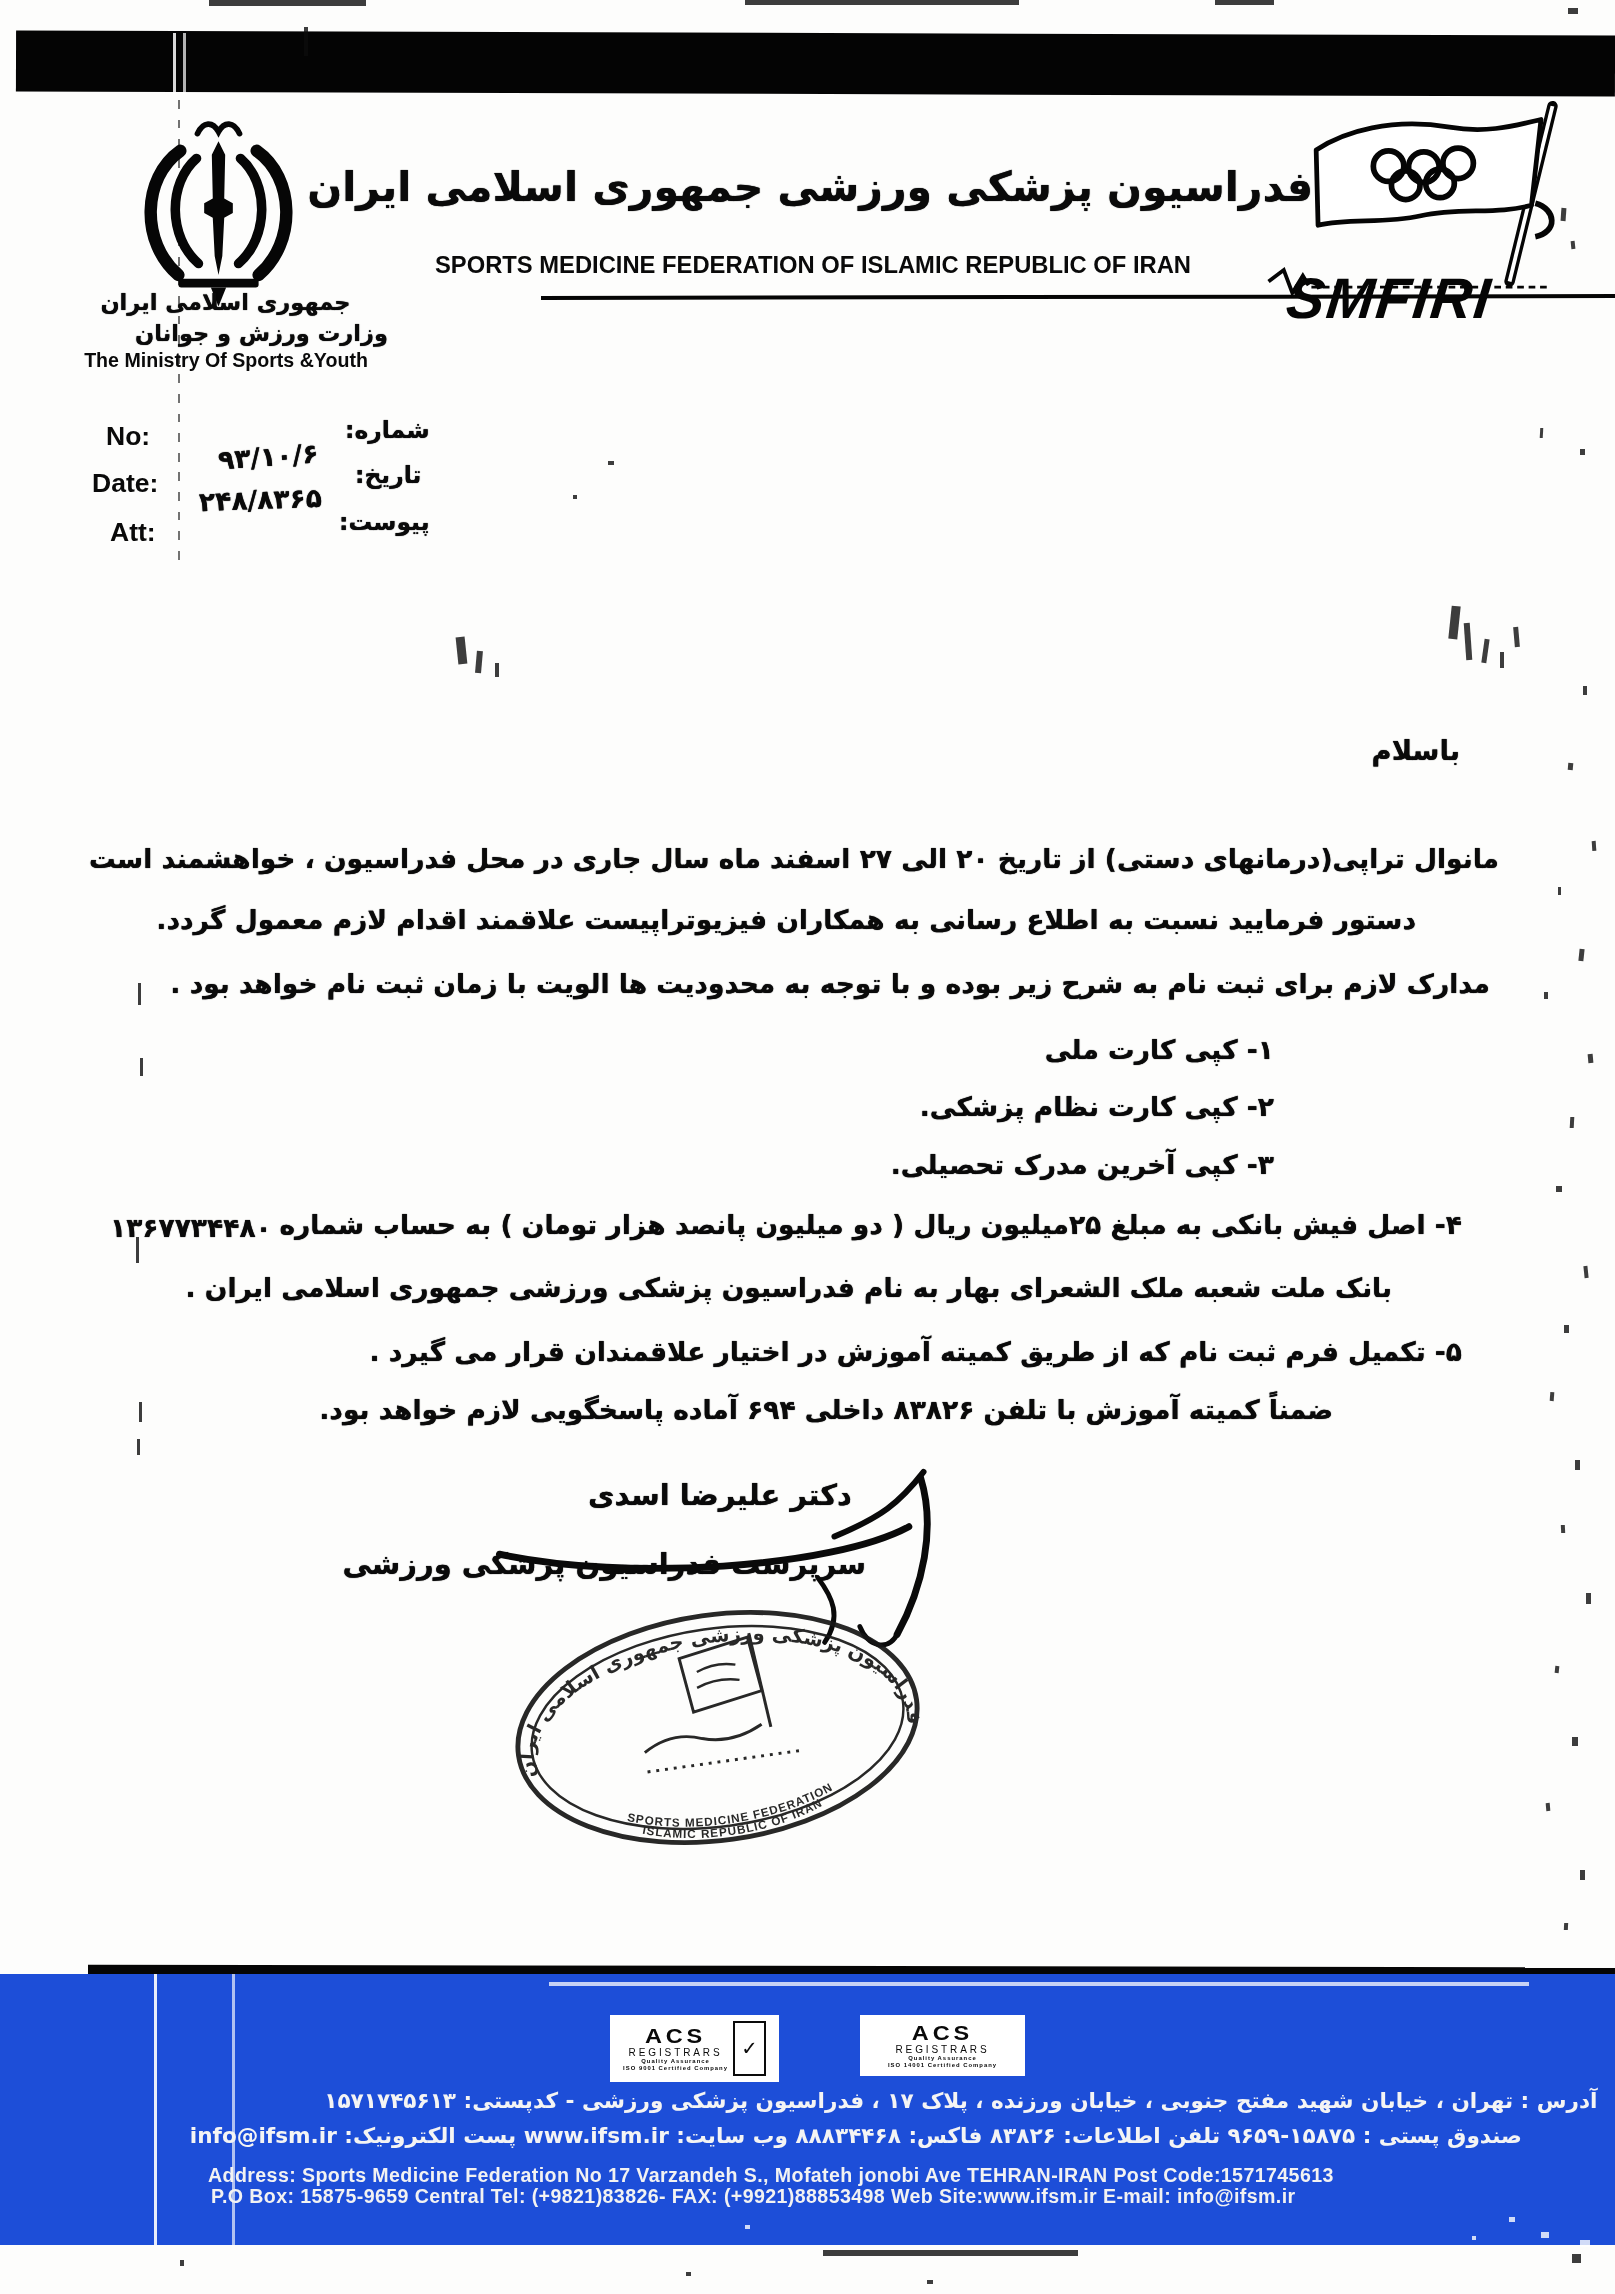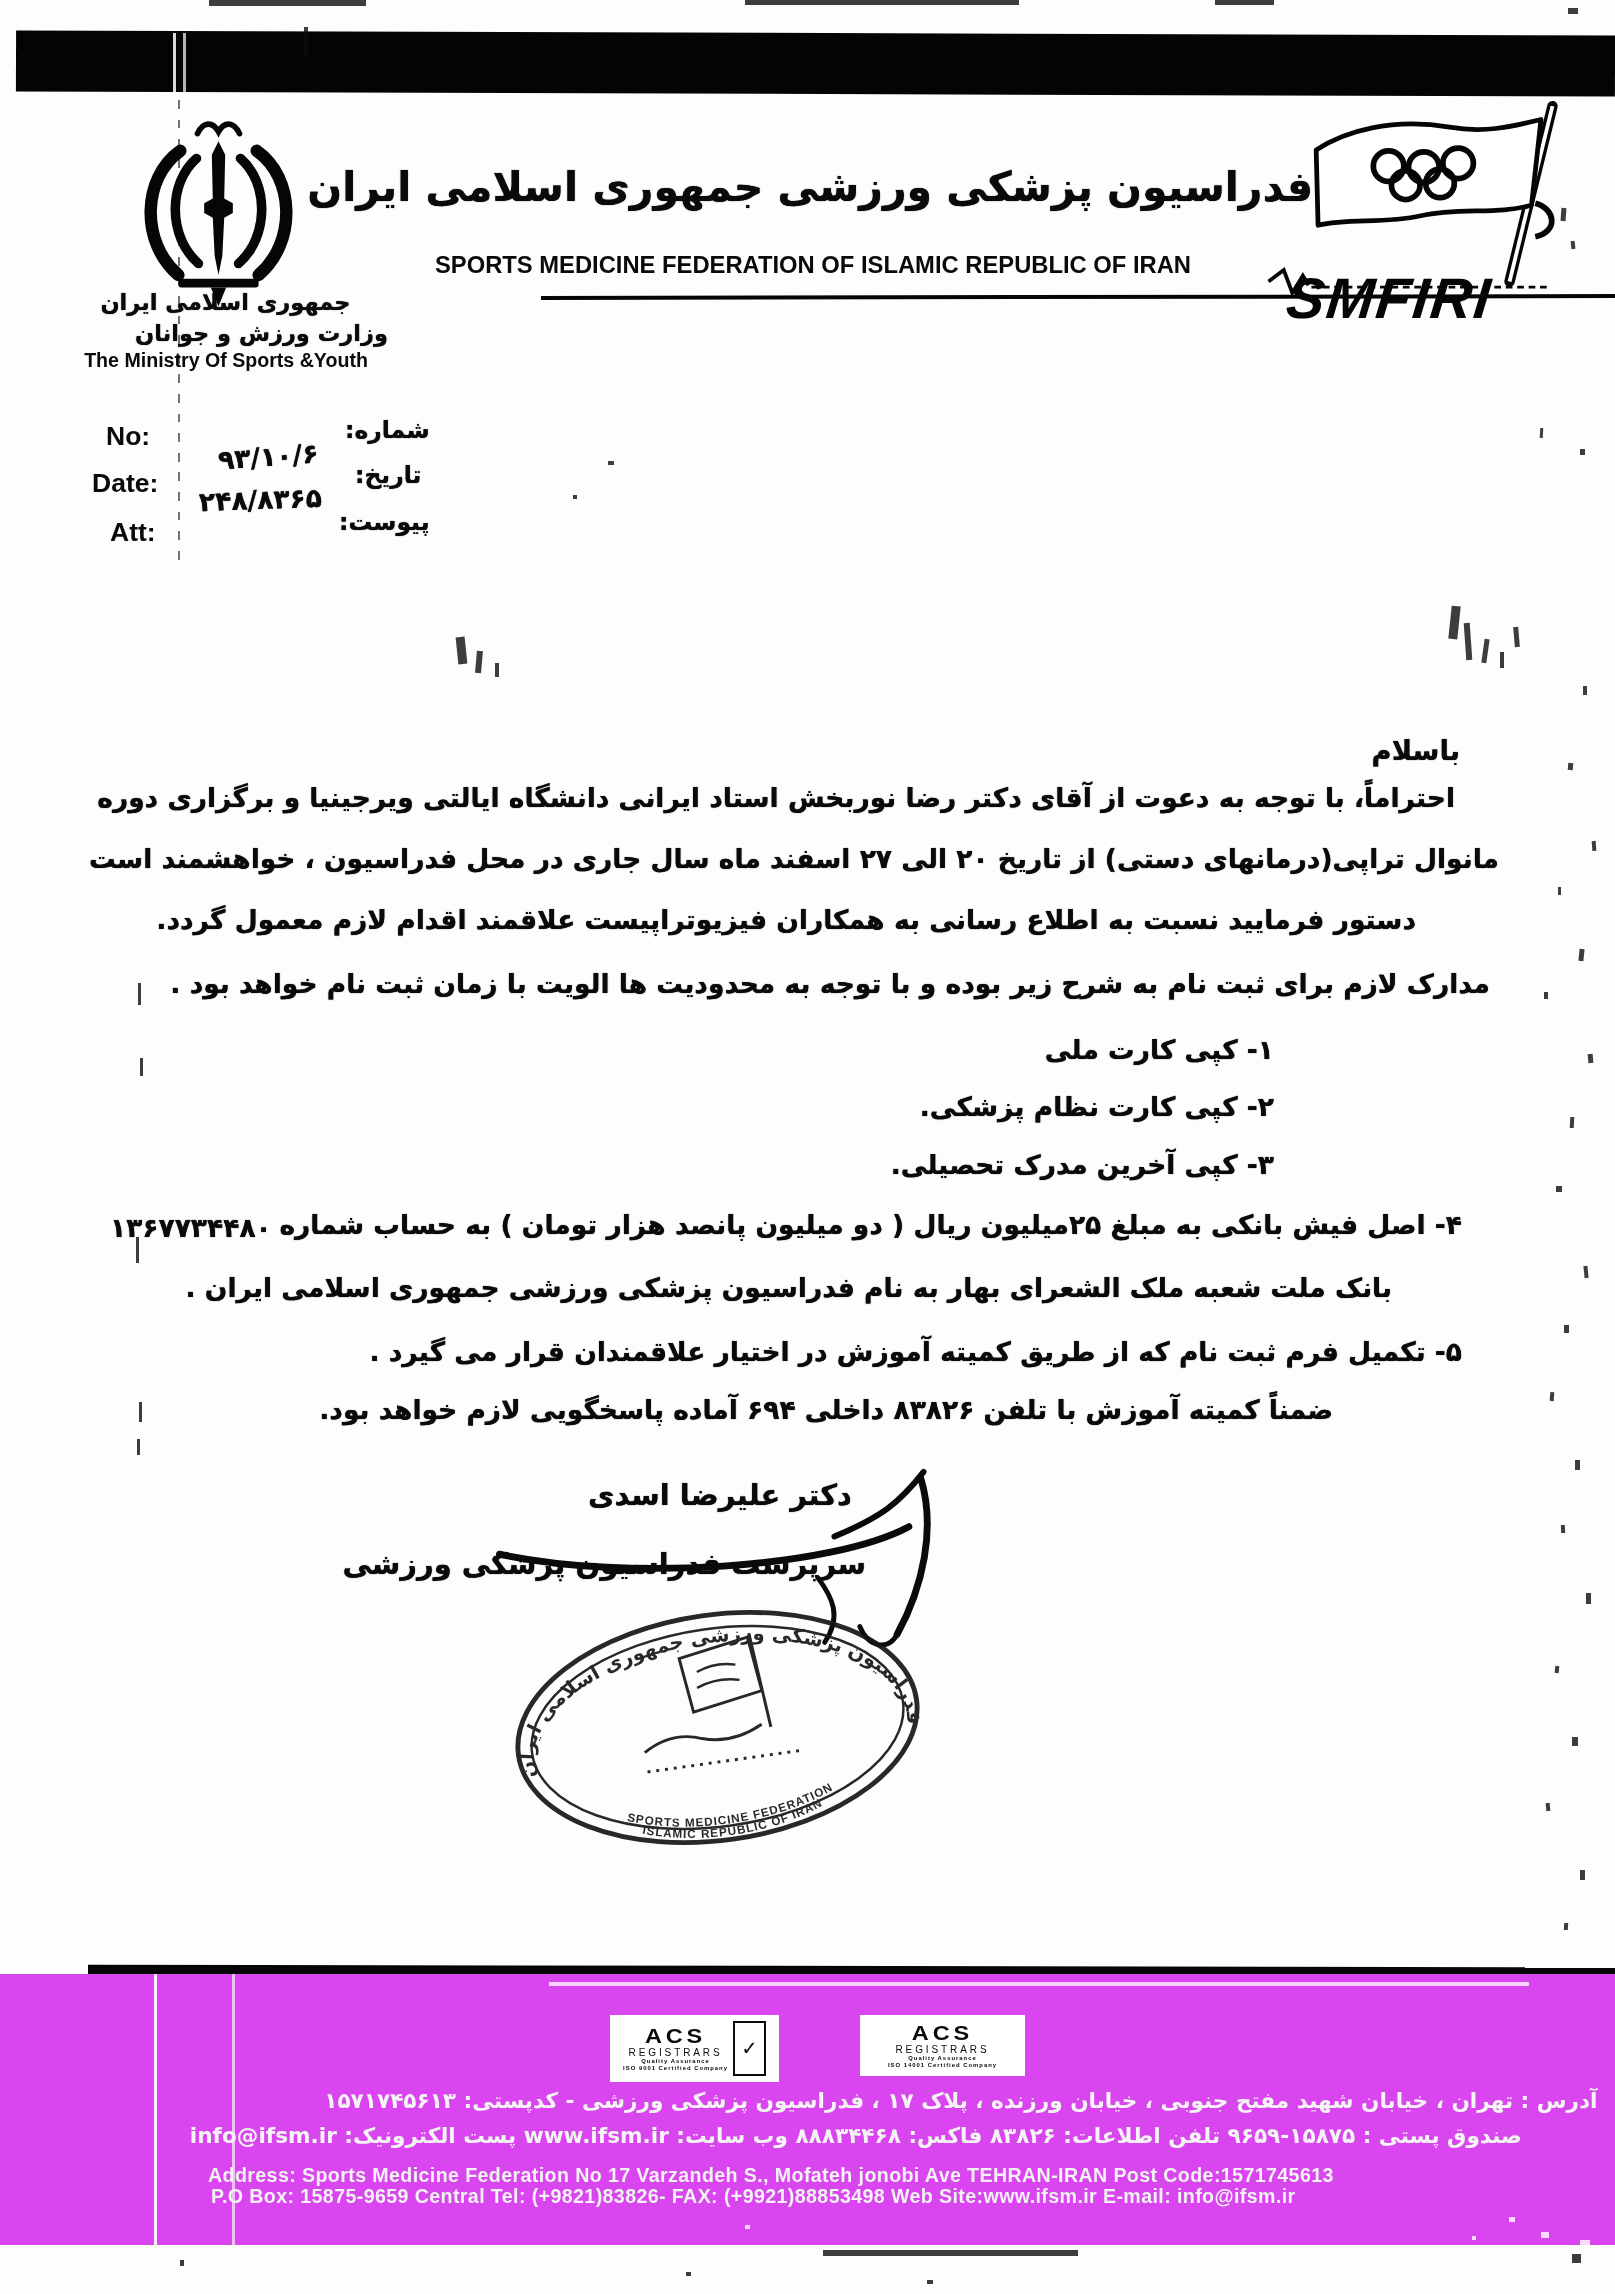--- a/index.html
+++ b/index.html
@@ -8,21 +8,21 @@
   .abs{position:absolute;white-space:nowrap;}
   .fa{direction:rtl;unicode-bidi:plaintext;font-family:"DejaVu Sans",sans-serif;font-weight:700;
       color:#0a0a0a;text-shadow:0 0 1px #000;}
   .en{font-family:"Liberation Sans",sans-serif;color:#0a0a0a;}
   .ctr{text-align:center;}
   .noise{position:absolute;background:#0c0c0c;}
   .vfold{position:absolute;width:2px;opacity:.55;
          background-image:repeating-linear-gradient(#000 0 8.8px,transparent 8.8px 19.6px);}
   .top-band{position:absolute;left:15.7px;right:0;top:33px;height:61px;background:#040404;
             transform:rotate(.18deg);}
-  .band{position:absolute;left:0;right:0;top:1974px;height:271px;background:#d946ef;}
+  .band{position:absolute;left:0;right:0;top:1974px;height:271px;background:#1d4ed8;}
   .band .fa{color:#f4f4f4;text-shadow:none;font-weight:700;}
   .band .en{color:#f2f2f2;font-weight:700;}
   .bandfold{position:absolute;top:0;bottom:0;width:2.9px;background:#fff;}
   .acs-box{position:absolute;background:#fff;display:flex;align-items:center;
            justify-content:center;gap:4.9px;box-sizing:border-box;padding:2.9px 3.9px;}
   .acs-text{display:flex;flex-direction:column;align-items:center;line-height:1;color:#090909;}
   .acs-name{font-family:"Liberation Sans",sans-serif;font-weight:bold;font-size:23.5px;
             letter-spacing:3.9px;transform:scaleY(.85);}
   .acs-sub{font-family:"Liberation Sans",sans-serif;font-weight:normal;font-size:10px;letter-spacing:2.9px;}
   .acs-small{font-family:"Liberation Sans",sans-serif;font-weight:bold;font-size:5.9px;letter-spacing:1px;margin-top:1px;}
@@ -82,21 +82,20 @@
   <div class="abs en" style="left:110px;top:517px;font-size:26.5px;font-weight:bold;">Att:</div>
   <div class="abs fa" style="left:345px;top:416px;font-size:23.5px;">شماره:</div>
   <div class="abs fa" style="left:355px;top:461px;font-size:23.5px;">تاریخ:</div>
   <div class="abs fa" style="left:339px;top:508px;font-size:23.5px;">پیوست:</div>
   <div class="abs fa" style="left:218px;top:441px;font-size:26.5px;transform:rotate(-4deg);">۹۳/۱۰/۶</div>
   <div class="abs fa" style="left:199px;top:484px;font-size:26.5px;transform:rotate(-2deg);">۲۴۸/۸۳۶۵</div>
 
 
   <div class="abs fa" style="right:155px;top:735px;font-size:27.4px;">باسلام</div>
 
-  <div class="abs fa" style="right:160px;top:782px;font-size:26.5px;">احتراماً، با توجه به دعوت از آقای دکتر رضا نوربخش استاد ایرانی دانشگاه ایالتی ویرجینیا و برگزاری دوره</div>
   <div class="abs fa" style="right:116px;top:843px;font-size:26.5px;">مانوال تراپی(درمانهای دستی) از تاریخ ۲۰ الی ۲۷ اسفند ماه سال جاری در محل فدراسیون ، خواهشمند است</div>
   <div class="abs fa" style="right:199px;top:904px;font-size:26.5px;">دستور فرمایید نسبت به اطلاع رسانی به همکاران فیزیوتراپیست علاقمند اقدام لازم معمول گردد.</div>
   <div class="abs fa" style="right:125px;top:968px;font-size:26.5px;">مدارک لازم برای ثبت نام به شرح زیر بوده و با توجه به محدودیت ها الویت با زمان ثبت نام خواهد بود .</div>
 
   <div class="abs fa" style="right:341px;top:1034px;font-size:26.5px;">۱- کپی کارت ملی</div>
   <div class="abs fa" style="right:341px;top:1091px;font-size:26.5px;">۲- کپی کارت نظام پزشکی.</div>
   <div class="abs fa" style="right:341px;top:1149px;font-size:26.5px;">۳- کپی آخرین مدرک تحصیلی.</div>
   <div class="abs fa" style="right:153px;top:1209px;font-size:26.5px;">۴- اصل فیش بانکی به مبلغ  ۲۵میلیون ریال ( دو میلیون پانصد هزار تومان ) به حساب شماره</div>
   <div class="abs fa" style="left:110px;top:1212px;font-size:26.5px;">۱۳۶۷۷۳۴۴۸۰</div>
   <div class="abs fa" style="right:223px;top:1272px;font-size:26.5px;">بانک ملت  شعبه ملک الشعرای بهار به نام فدراسیون پزشکی ورزشی جمهوری اسلامی ایران .</div>

